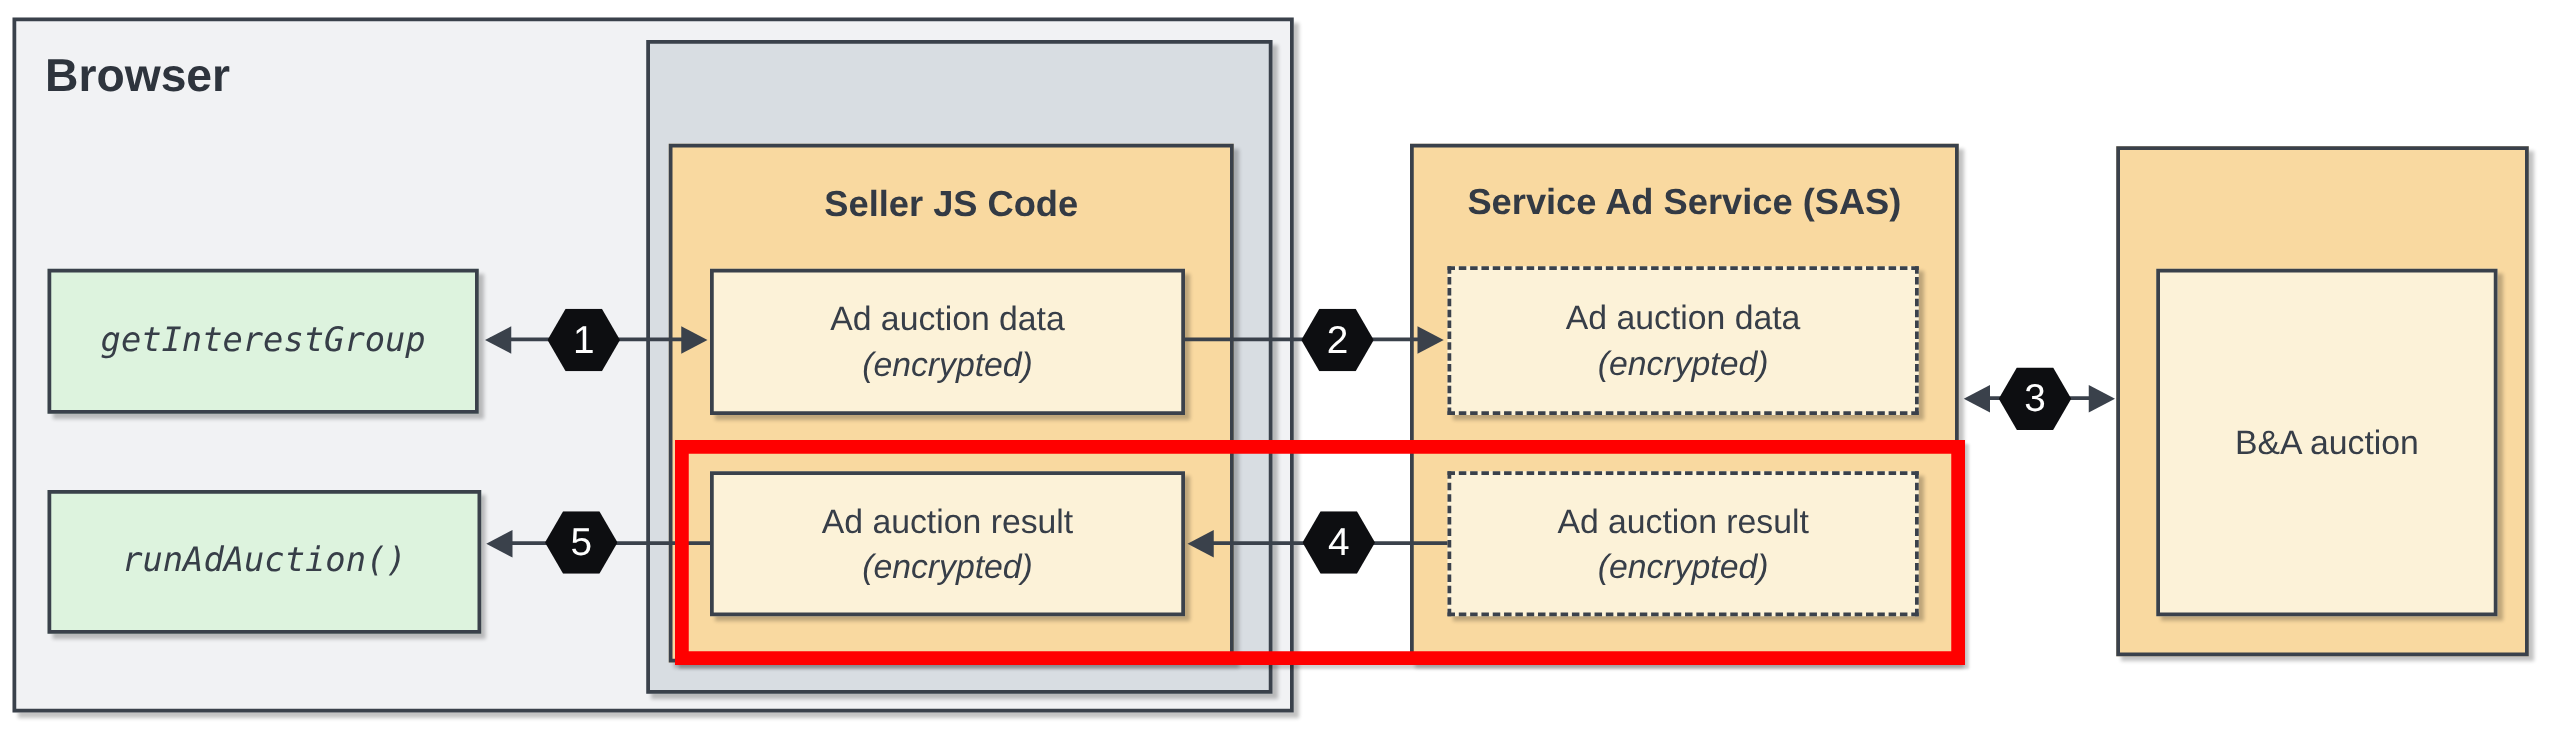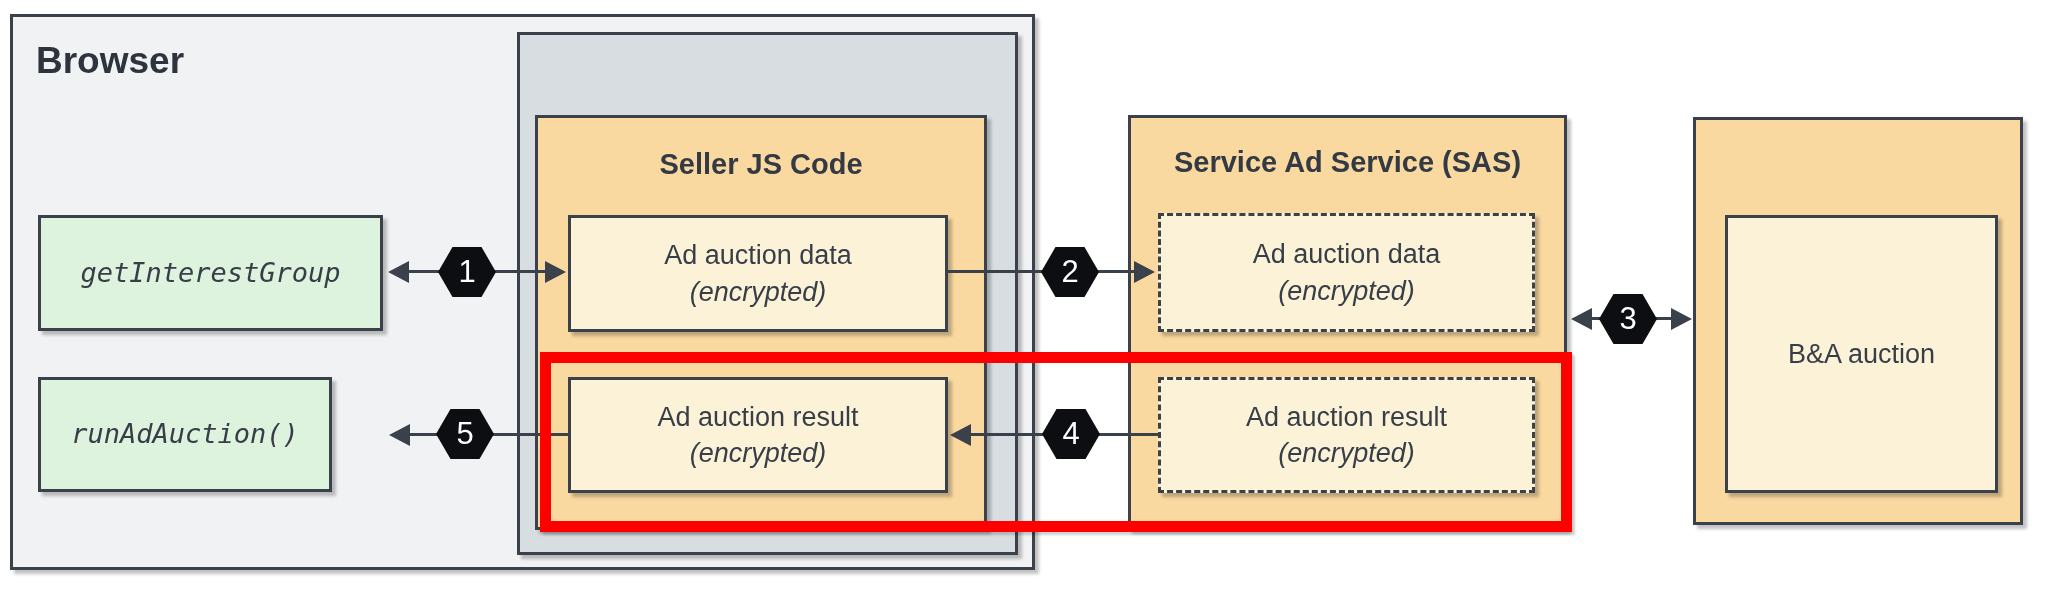--- a/index.html
+++ b/index.html
@@ -33,21 +33,21 @@
   .t-sas{left:1128px;top:146px;width:439px;}
   .t-sfe{left:1693px;top:150px;width:330px;}
   .node{
     background:var(--panel-cream);border:3px solid var(--ink);z-index:5;
     display:flex;flex-direction:column;align-items:center;justify-content:center;
     font-size:27px;line-height:1.35;text-align:center;
   }
   .dashed{border-style:dashed;}
   .green{background:var(--panel-green);font-family:"DejaVu Sans Mono",monospace;font-style:italic;font-size:27px;}
   .g1{left:38px;top:215px;width:345px;height:116px;}
-  .g2{left:38px;top:377px;width:294px;height:115px;}
+  .g2{left:38px;top:392px;width:347px;height:115px;}
   .sj1{left:568px;top:215px;width:380px;height:117px;}
   .sj2{left:568px;top:377px;width:380px;height:116px;}
   .sa1{left:1158px;top:213px;width:377px;height:119px;}
   .sa2{left:1158px;top:377px;width:377px;height:116px;}
   .sfeinner{left:1725px;top:215px;width:273px;height:278px;}
   .em{font-style:italic;}
   .redrect{left:540px;top:352px;width:1032px;height:180px;border:11px solid var(--accent-red);z-index:20;box-shadow:3px 3px 2px rgba(0,0,0,0.18);}
   .hline{position:absolute;height:3px;background:var(--ink);z-index:10;}
   .ah{position:absolute;width:0;height:0;border-top:11px solid transparent;border-bottom:11px solid transparent;z-index:11;}
   .ah.r{border-left:21px solid var(--ink);}

